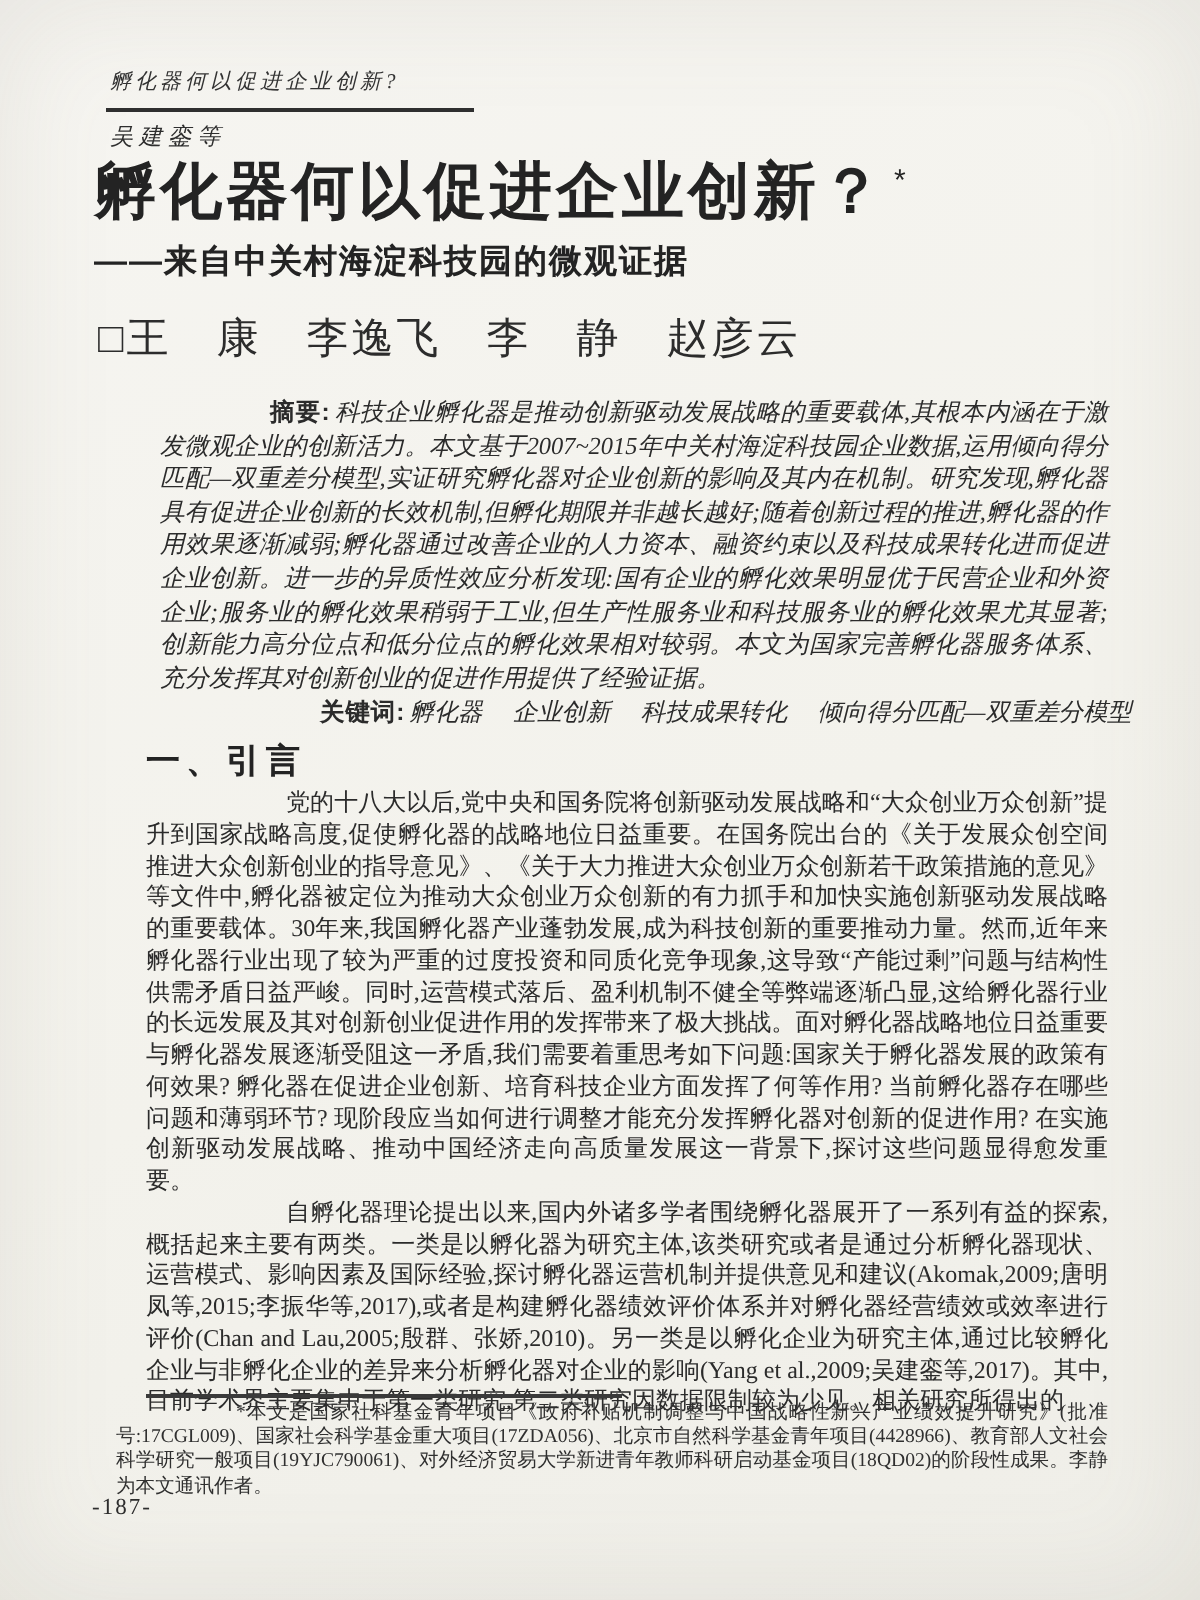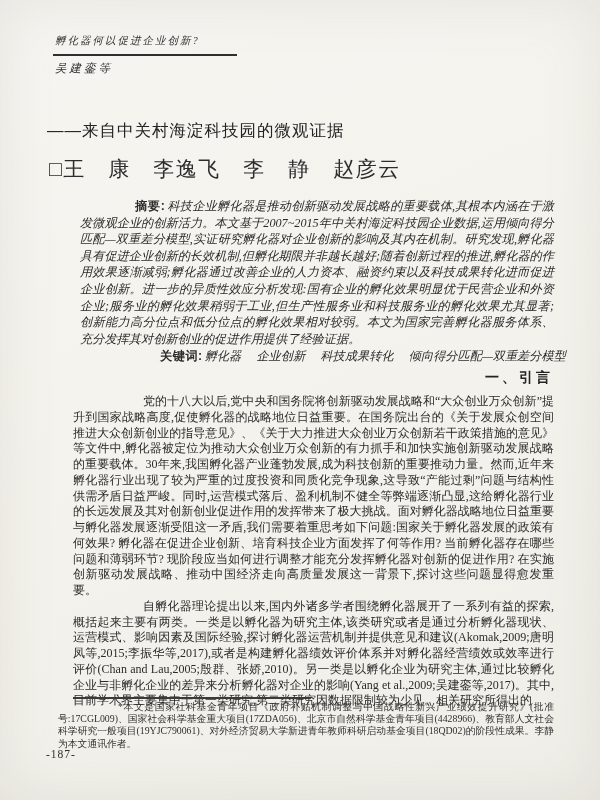--- a/index.html
+++ b/index.html
@@ -36,21 +36,21 @@
     font-family:"Liberation Sans", sans-serif;
     font-size:31px;font-weight:700;letter-spacing:2px;color:var(--ink-dark,#232323);
     line-height:1.15;white-space:nowrap;
   }
   .title .note-marker{
     font-size:15px;vertical-align:super;margin-left:4px;font-weight:400;
   }
   .subtitle{
     position:absolute;left:47px;top:120px;margin:0;
     font-family:"Liberation Sans", sans-serif;
-    font-size:16.5px;font-weight:400;letter-spacing:1px;color:var(--ink-dark,#232323);
+    font-size:16.5px;font-weight:700;letter-spacing:1px;color:var(--ink-dark,#232323);
     white-space:nowrap;
   }
   .authors{
     position:absolute;left:49px;top:155px;
     font-size:21px;letter-spacing:1.5px;color:#2c2c2c;white-space:nowrap;
   }
   .abstract-block{
     position:absolute;left:80px;top:198px;width:474px;
   }
   .abstract-block p{
@@ -59,23 +59,23 @@
   }
   .abstract-block p.abstract{text-indent:55px;}
   .abstract-block p.keywords{text-indent:80px;margin-top:1px;white-space:nowrap;}
   .abstract-block .label{
     font-style:normal;font-weight:700;
     font-family:"Liberation Sans", sans-serif;
     letter-spacing:0.5px;margin-right:2px;
   }
   .section-heading{
     position:absolute;left:73px;top:369px;width:480px;margin:0;
-    text-align:right;
+    text-align:left;
     font-family:"Liberation Sans", sans-serif;
-    font-size:14px;font-weight:700;letter-spacing:3px;color:var(--ink-dark,#232323);
+    font-size:17px;font-weight:700;letter-spacing:3px;color:var(--ink-dark,#232323);
   }
   .body-text{
     position:absolute;left:73px;top:394px;width:481px;
     font-size:12px;line-height:15.75px;text-align:justify;color:var(--ink,#2b2b2b);
   }
   .body-text p{margin:0;text-indent:70px;}
   .footnote-rule{
     position:absolute;left:73px;top:697px;width:238px;height:1.5px;background:#3a3a3a;
   }
   .footnote{
@@ -90,20 +90,21 @@
 </style>
 </head>
 <body>
 
 <div class="page">
 
   <div class="running-head">孵化器何以促进企业创新?</div>
   <div class="head-rule"></div>
   <div class="discipline">吴建銮等</div>
 
+  <h1 class="title"><span>孵化器何以促进企业创新？</span><sup class="note-marker">*</sup></h1>
 
   <h2 class="subtitle">——来自中关村海淀科技园的微观证据</h2>
 
   <div class="authors"><span>□</span><span>王　康　李逸飞　李　静　赵彦云</span></div>
 
   <div class="abstract-block">
     <p class="abstract"><span class="label">摘要:</span><span>科技企业孵化器是推动创新驱动发展战略的重要载体,其根本内涵在于激发微观企业的创新活力。本文基于2007~2015年中关村海淀科技园企业数据,运用倾向得分匹配—双重差分模型,实证研究孵化器对企业创新的影响及其内在机制。研究发现,孵化器具有促进企业创新的长效机制,但孵化期限并非越长越好;随着创新过程的推进,孵化器的作用效果逐渐减弱;孵化器通过改善企业的人力资本、融资约束以及科技成果转化进而促进企业创新。进一步的异质性效应分析发现:国有企业的孵化效果明显优于民营企业和外资企业;服务业的孵化效果稍弱于工业,但生产性服务业和科技服务业的孵化效果尤其显著;创新能力高分位点和低分位点的孵化效果相对较弱。本文为国家完善孵化器服务体系、充分发挥其对创新创业的促进作用提供了经验证据。</span></p>
     <p class="keywords"><span class="label">关键词:</span><span>孵化器　 企业创新　 科技成果转化　 倾向得分匹配—双重差分模型</span></p>
   </div>
 

